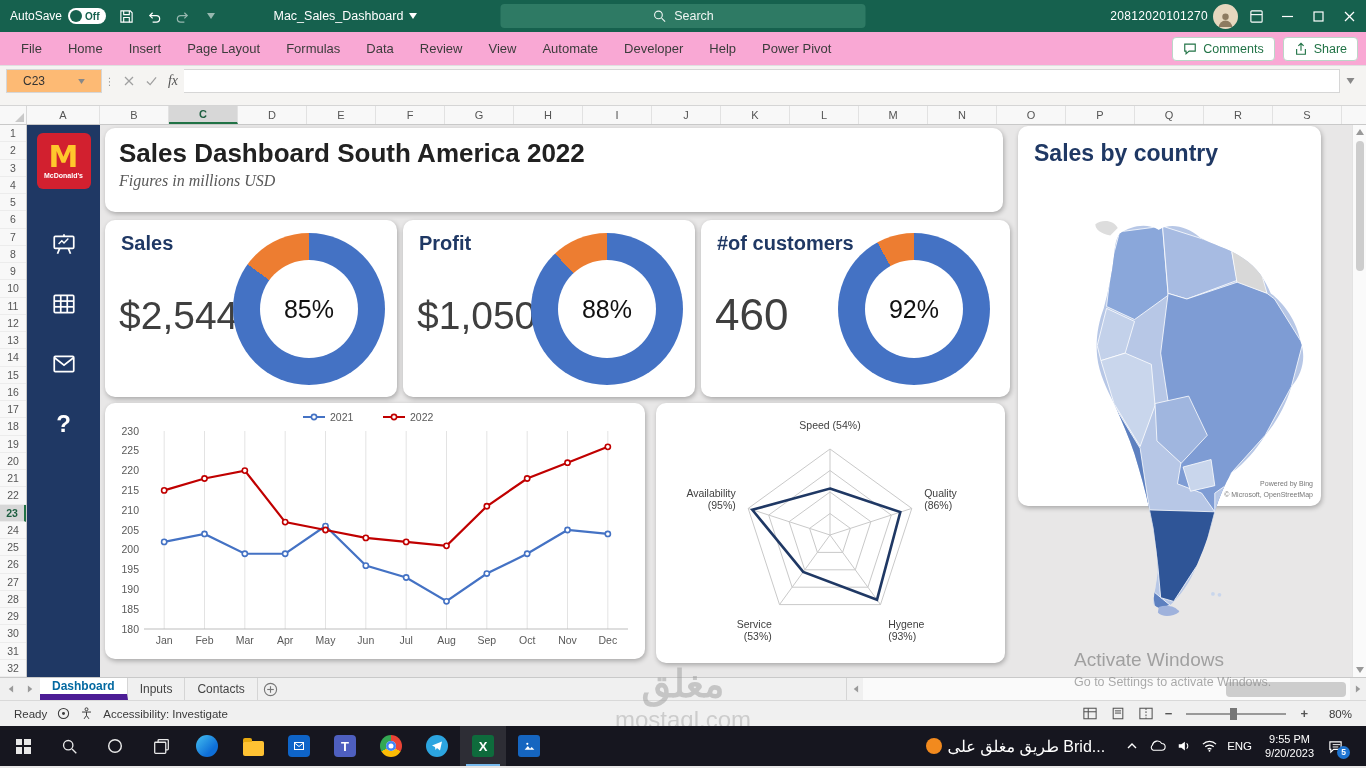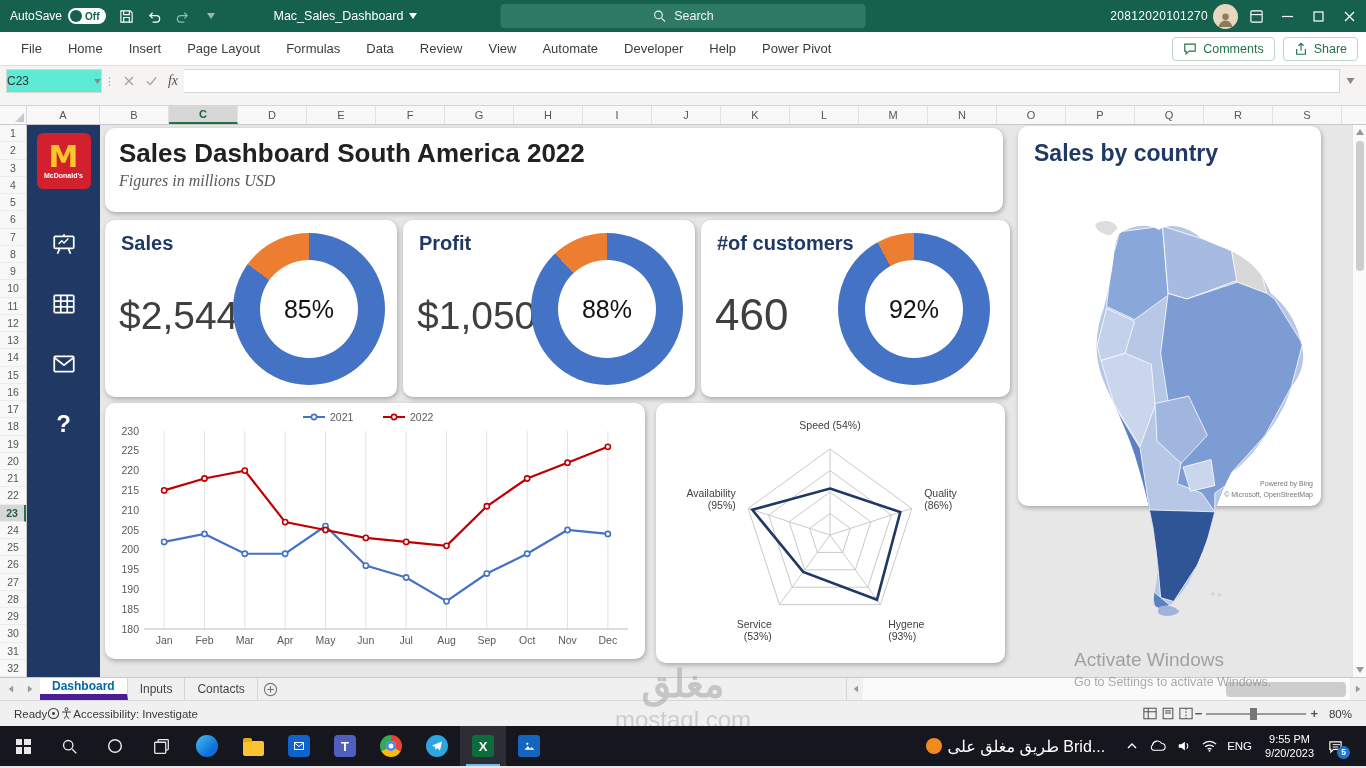--- a/index.html
+++ b/index.html
@@ -13,29 +13,29 @@
 .knob{width:12px;height:12px;border-radius:50%;background:#16614E;display:inline-block}
 .tb-btn{background:none;border:0;color:#fff;width:26px;height:26px;display:inline-flex;align-items:center;justify-content:center;cursor:pointer}
 .tb-btn.dim{opacity:.55}
 .tb-title{display:flex;align-items:center;gap:6px;font-size:12.5px;margin-left:48px;white-space:nowrap;cursor:pointer}
 .tb-search{position:absolute;left:50%;top:4px;transform:translateX(-50%);width:365px;height:24px;background:#2E7A64;border-radius:4px;display:flex;align-items:center;justify-content:center;gap:8px;font-size:12.5px;color:#EFF5F2;cursor:text}
 .tb-right{margin-left:auto;display:flex;align-items:center;gap:5px}
 .uid{font-size:12px;letter-spacing:.3px}
 .avatar{width:25px;height:25px;border-radius:50%;background:#E6D7BE;display:inline-flex;align-items:flex-end;justify-content:center;overflow:hidden;cursor:pointer}
 
 
-.ribbon{height:34px;background:#ffffff;display:flex;align-items:center;border-bottom:1px solid #E0E0E0;padding:0 8px;position:relative;z-index:19}
+.ribbon{height:34px;background:#f9a8d4;display:flex;align-items:center;border-bottom:1px solid #E0E0E0;padding:0 8px;position:relative;z-index:19}
 .rtabs{display:flex;align-items:center;height:100%}
 .rtab{padding:0 13px;font-size:13px;color:#3C3C3C;height:100%;display:flex;align-items:center;cursor:pointer;white-space:nowrap}
 .rright{margin-left:auto;display:flex;gap:8px;align-items:center}
 .pill{display:inline-flex;align-items:center;gap:6px;height:24px;padding:0 10px;border:1px solid #BBD6C8;border-radius:4px;background:#fff;color:#217346;font-size:12.5px;cursor:pointer}
 
 
 .frow{height:30px;background:#F5F4F2;display:flex;align-items:center;padding:2px 6px}
-.namebox{width:96px;height:24px;background:#5eead4;border:1px solid #D6D6D6;display:flex;align-items:center;padding:0 0;font-size:12px;color:#333;cursor:pointer}
+.namebox{width:96px;height:24px;background:#fdba74;border:1px solid #D6D6D6;display:flex;align-items:center;padding:0 16px;font-size:12px;color:#333;cursor:pointer}
 .nb-caret{margin-left:auto;color:#888;display:flex}
 .vsep{width:16px;display:flex;align-items:center;justify-content:center;color:#999;letter-spacing:1px;font-size:10px}
 .fbtn{width:22px;height:24px;border:0;background:none;display:inline-flex;align-items:center;justify-content:center;color:#9a9a9a;cursor:pointer}
 .fx{font-style:italic;font-family:"Liberation Serif",serif;font-size:14px;color:#555}
 .finput{flex:1;height:24px;border:1px solid #D6D6D6;border-left:0;background:#fff;padding:0 6px;font-size:12px;outline:none}
 .fexpand{width:20px;color:#777;display:flex;justify-content:center;cursor:pointer}
 .strip{height:10px;background:#F5F4F2;border-bottom:1px solid #D5D5D5}
 
 
 .colheaders{height:19px;display:flex;background:#F8F8F8;border-bottom:1px solid #C9C9C9;font-size:11px;color:#555}
@@ -100,21 +100,21 @@
 .stab{padding:0 12px;display:flex;align-items:center;border-right:1px solid #D5D5D5;cursor:pointer;background:#F0F0F0}
 .stab.active{background:#fff;font-weight:bold;color:#0369a1;border-bottom:6px solid #4c1d95}
 .addsheet{width:26px;display:flex;align-items:center;justify-content:center;color:#666;cursor:pointer}
 .tspacer{flex:1}
 .hscroll{width:520px;display:flex;align-items:center;background:#F0F0F0;border-left:1px solid #D5D5D5;cursor:pointer}
 .harr{width:16px;text-align:center;display:flex;align-items:center;justify-content:center}
 .htrack{flex:1;height:100%;position:relative;background:#FAFAFA}
 .hthumb{position:absolute;right:4px;top:4px;height:15px;width:120px;background:#CDCDCD;border-radius:4px}
 
 
-.statusbar{height:26px;background:#F0F0F0;border-top:1px solid #D9D9D9;display:flex;align-items:center;font-size:11.5px;color:#3A3A3A;padding:0 14px;}
+.statusbar{height:26px;background:#F0F0F0;border-top:1px solid #D9D9D9;display:flex;align-items:center;font-size:11.5px;color:#3A3A3A;padding:0 14px;gap:10px}
 .sspacer{flex:1}
 .sico{display:flex;align-items:center;cursor:pointer}
 .vico{width:18px;height:18px;display:flex;align-items:center;justify-content:center;cursor:pointer}
 .ztrack{width:100px;height:2px;background:#999;position:relative;margin:0 4px;cursor:pointer}
 .ztrack i{position:absolute;left:44%;top:-5px;width:7px;height:12px;background:#777}
 .zminus,.zplus{color:#555;font-size:13px;cursor:pointer;font-weight:bold}
 .zpct{width:34px;text-align:right;cursor:pointer}
 
 
 .taskbar{height:40px;background:#16161F;display:flex;align-items:stretch;color:#fff;position:relative;z-index:90}

